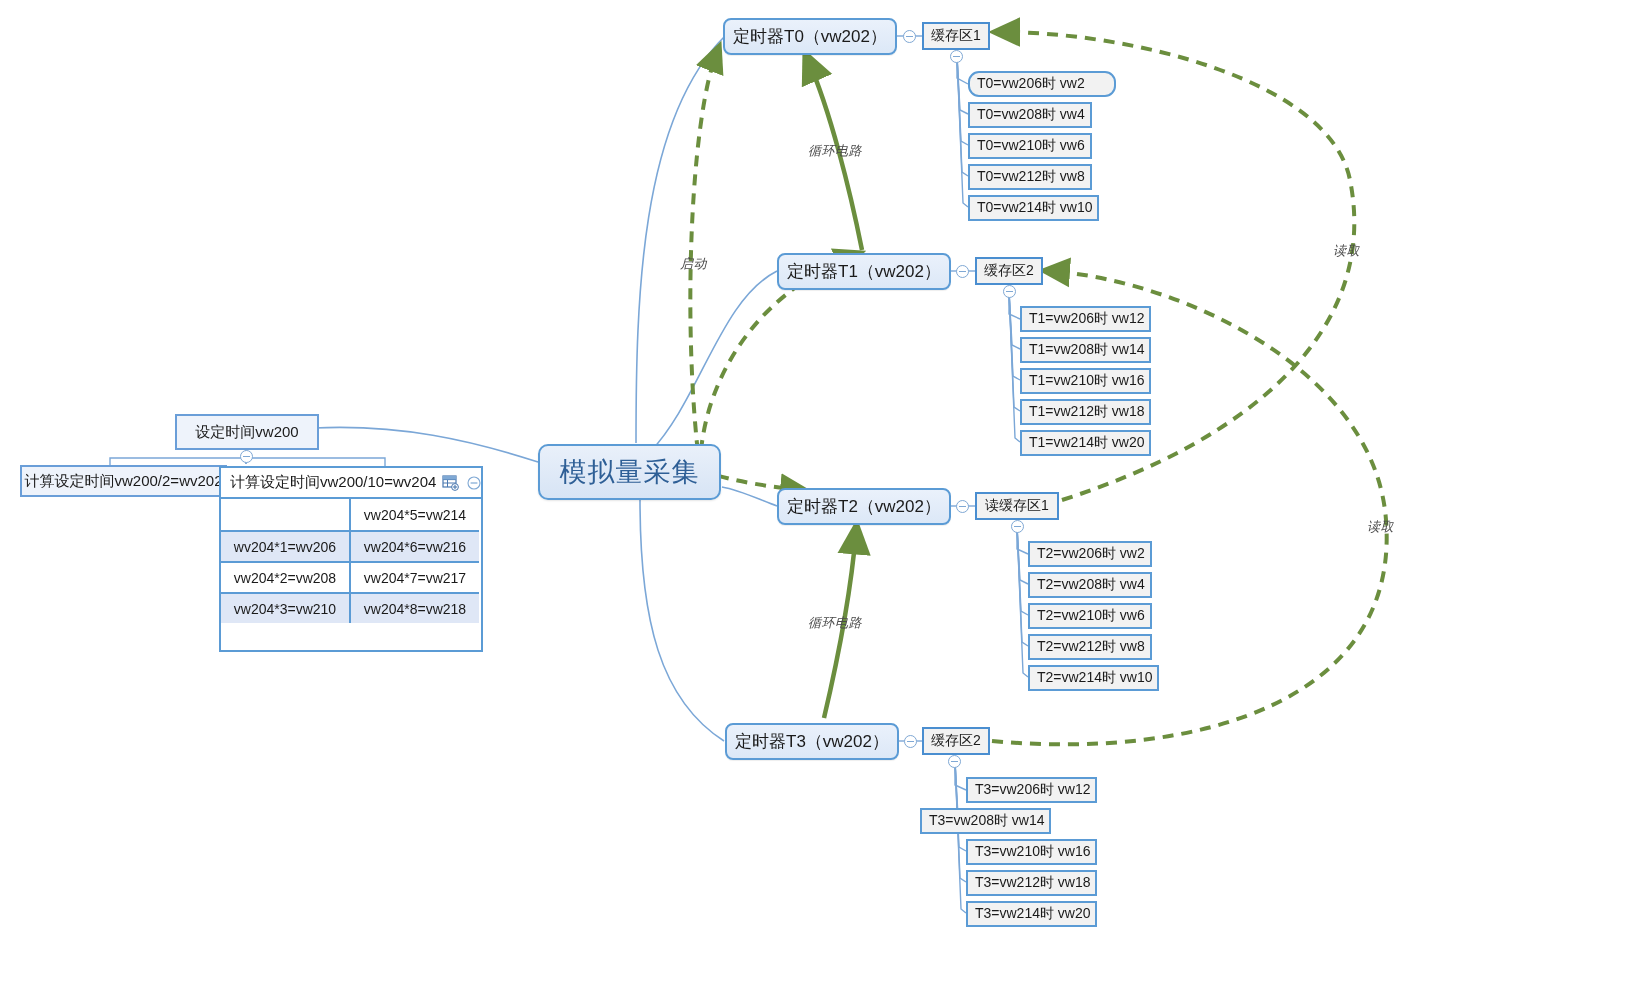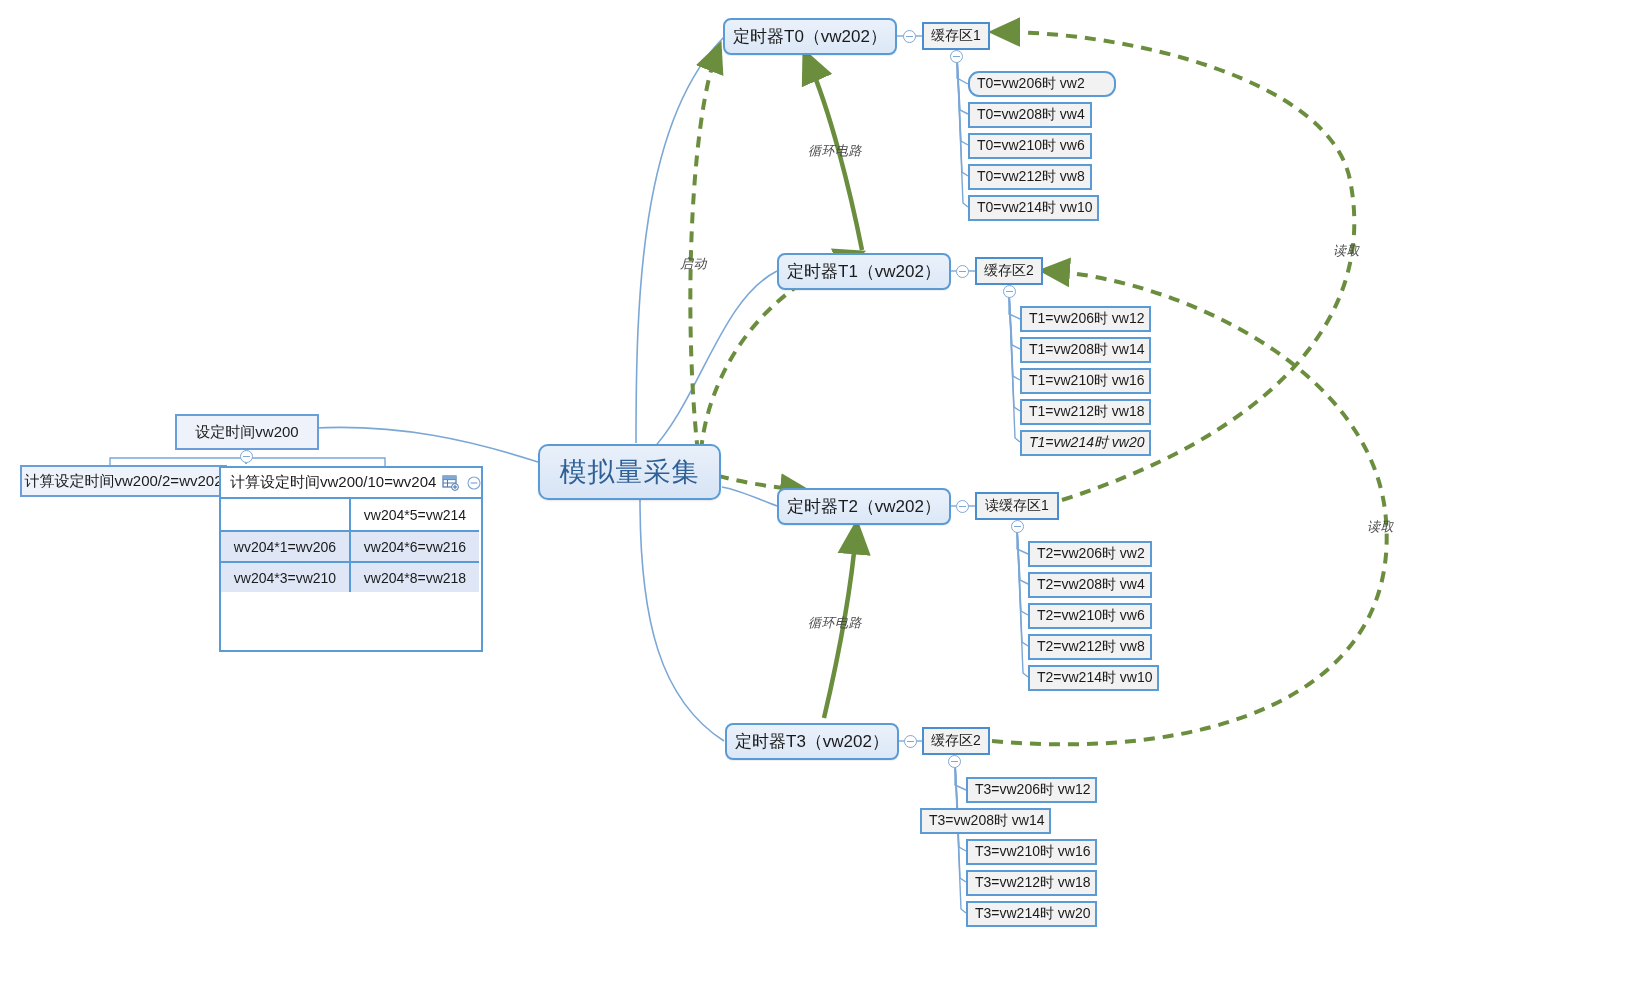--- a/index.html
+++ b/index.html
@@ -279,20 +279,24 @@
     </div>
     <div class="table-grid">
       <div class="trow plainrow">
         <div class="tcell c1"></div>
         <div class="tcell c2">vw204*5=vw214</div>
       </div>
       <div class="trow alt">
         <div class="tcell c1">wv204*1=wv206</div>
         <div class="tcell c2">vw204*6=vw216</div>
       </div>
+      <div class="trow plainrow">
+        <div class="tcell c1">vw204*2=vw208</div>
+        <div class="tcell c2">vw204*7=vw217</div>
+      </div>
       <div class="trow alt">
         <div class="tcell c1">vw204*3=vw210</div>
         <div class="tcell c2">vw204*8=vw218</div>
       </div>
     </div>
   </div>
 
   <div class="node timer-node" style="left:723px; top:18px; width:174px; height:37px;">
     <span>定时器T0（vw202）</span>
   </div>
@@ -332,21 +336,21 @@
     </div>
   <div class="node leaf-node" style="left:1020px; top:337px; width:131px; height:26px;">
     <span>T1=vw208时 vw14</span>
     </div>
   <div class="node leaf-node" style="left:1020px; top:368px; width:131px; height:26px;">
     <span>T1=vw210时 vw16</span>
     </div>
   <div class="node leaf-node" style="left:1020px; top:399px; width:131px; height:26px;">
     <span>T1=vw212时 vw18</span>
     </div>
-  <div class="node leaf-node" style="left:1020px; top:430px; width:131px; height:26px;font-style:italic;">
+  <div class="node leaf-node" style="left:1020px; top:430px; width:131px; height:26px;">
     <span>T1=vw214时 vw20</span>
     </div>
 
   <div class="node timer-node" style="left:777px; top:488px; width:174px; height:37px;">
     <span>定时器T2（vw202）</span>
   </div>
   <div class="collapse-dot" style="left:956px; top:500px;"></div>
   <div class="node box-node" style="left:975px; top:492px; width:84px; height:28px;">
     <span>读缓存区1</span>
   </div>

